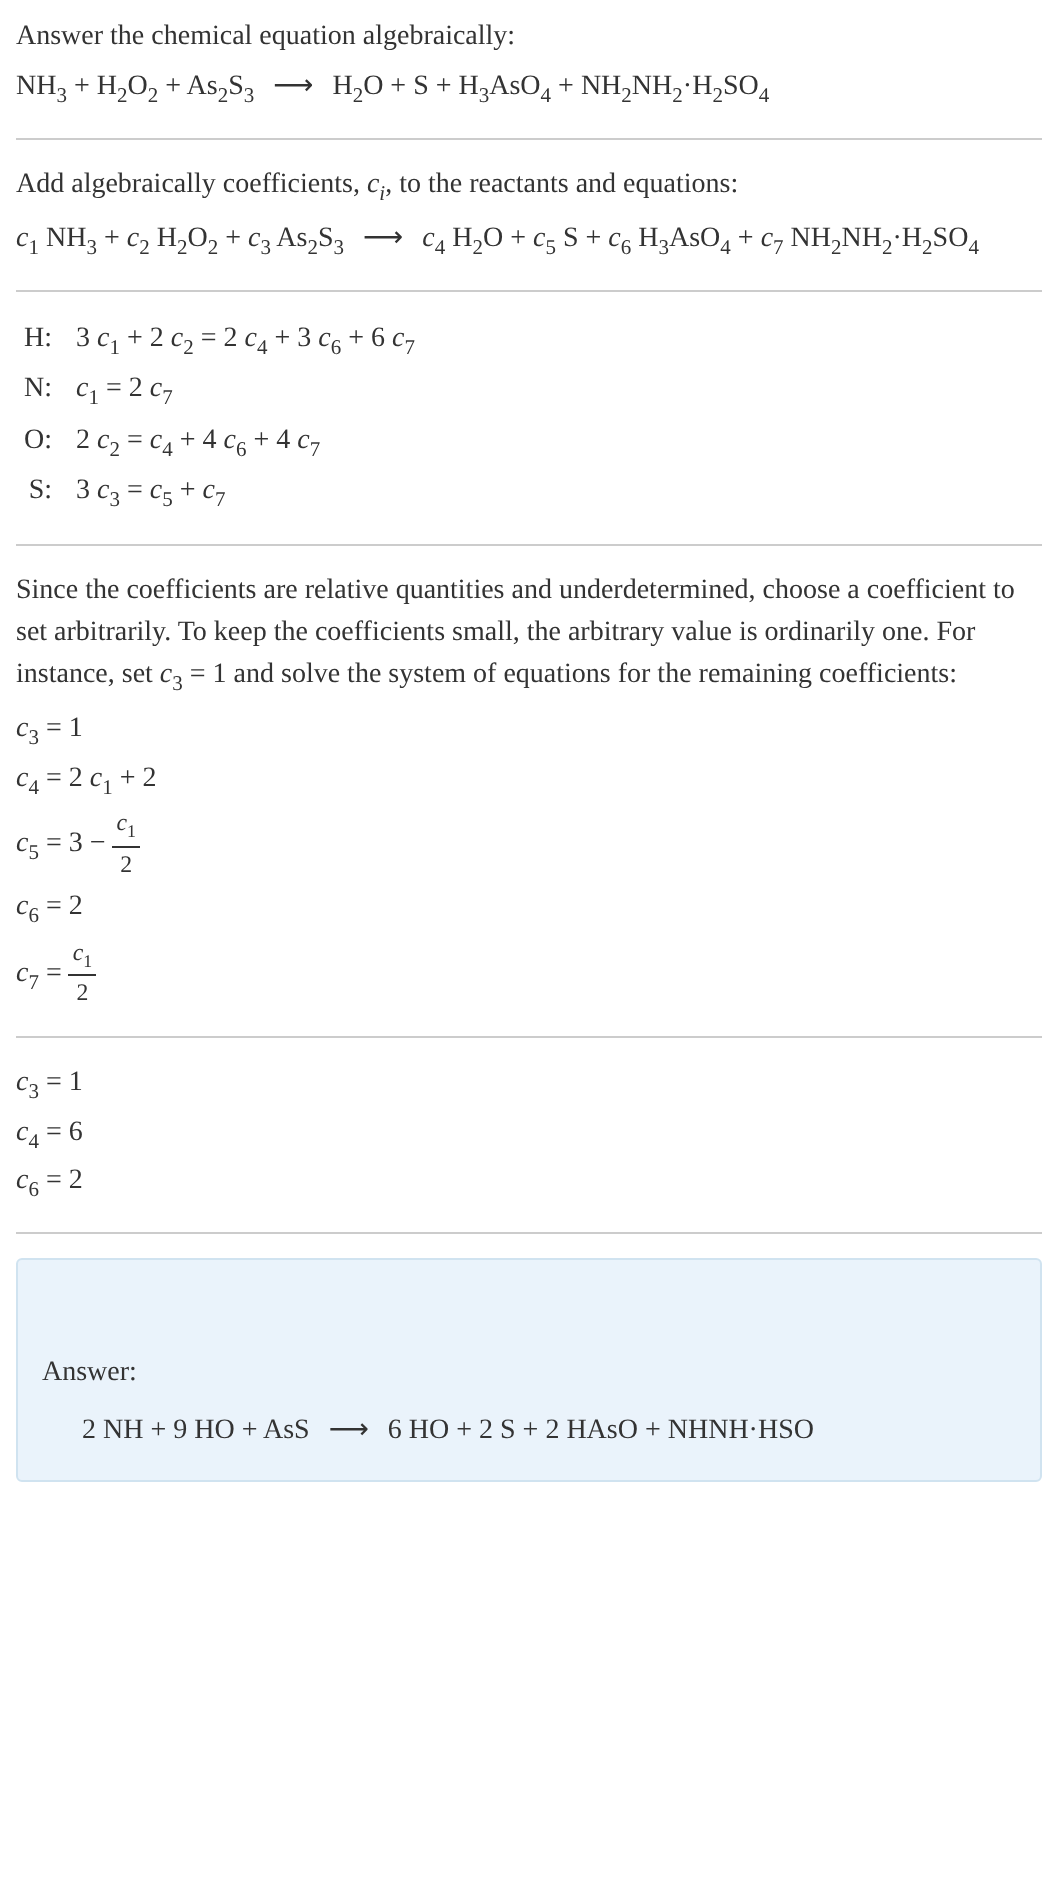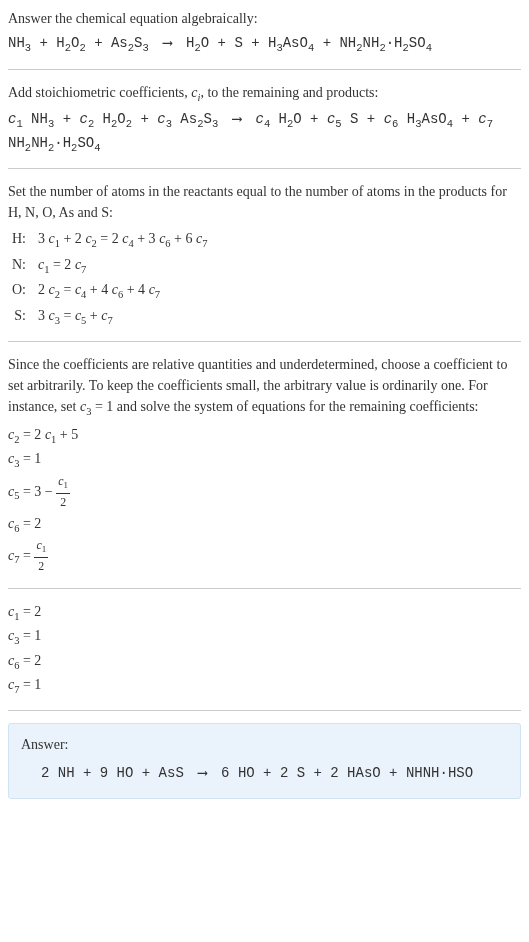--- a/index.html
+++ b/index.html
@@ -18,21 +18,21 @@
     }
     .section {
       margin-bottom: 12px;
     }
     .hr {
       border: none;
       border-top: 1px solid #ccc;
       margin: 12px 0;
     }
     .equation {
-      font-family: Liberation Mono, monospace;
+      font-family: Liberation Serif, serif;
       margin: 4px 0;
     }
     sub {
       font-size: 0.75em;
       vertical-align: sub;
     }
     .arrow {
       display: inline-block;
       margin: 0 6px;
     }
@@ -76,20 +76,21 @@
     }
     .answer-box {
       background: #eaf3fb;
       border: 1px solid #d0e3f0;
       border-radius: 3px;
       padding: 10px 12px;
       margin-top: 8px;
     }
     .answer-label {
       margin-bottom: 8px;
+      margin-top: 36px;
     }
     .answer-eq {
       padding-left: 20px;
     }
     .italic {
       font-style: italic;
     }
   </style>
 </head>
 <body>
@@ -98,31 +99,30 @@
   <div>Answer the chemical equation algebraically:</div>
   <div class="equation">
     NH<sub>3</sub> + H<sub>2</sub>O<sub>2</sub> + As<sub>2</sub>S<sub>3</sub> <span class="arrow">⟶</span> H<sub>2</sub>O + S + H<sub>3</sub>AsO<sub>4</sub> + NH<sub>2</sub>NH<sub>2</sub>·H<sub>2</sub>SO<sub>4</sub>
   </div>
 </div>
 
 <hr class="hr">
 
 <div class="section">
   <div>
-    <span>Add stoichiometric coefficients, </span><span class="italic">c<sub>i</sub></span><span>, to the remaining and products:</span>
+    <span>Add algebraically coefficients, </span><span class="italic">c<sub>i</sub></span><span>, to the reactants and equations:</span>
   </div>
   <div class="equation">
     <span class="italic">c</span><sub>1</sub> NH<sub>3</sub> + <span class="italic">c</span><sub>2</sub> H<sub>2</sub>O<sub>2</sub> + <span class="italic">c</span><sub>3</sub> As<sub>2</sub>S<sub>3</sub> <span class="arrow">⟶</span> <span class="italic">c</span><sub>4</sub> H<sub>2</sub>O + <span class="italic">c</span><sub>5</sub> S + <span class="italic">c</span><sub>6</sub> H<sub>3</sub>AsO<sub>4</sub> + <span class="italic">c</span><sub>7</sub> NH<sub>2</sub>NH<sub>2</sub>·H<sub>2</sub>SO<sub>4</sub>
   </div>
 </div>
 
 <hr class="hr">
 
 <div class="section">
-  <div>Set the number of atoms in the reactants equal to the number of atoms in the products for H, N, O, As and S:</div>
   <div class="table">
     <div class="row">
       <div class="cell label">H:</div>
       <div class="cell">3 <span class="italic">c</span><sub>1</sub> + 2 <span class="italic">c</span><sub>2</sub> = 2 <span class="italic">c</span><sub>4</sub> + 3 <span class="italic">c</span><sub>6</sub> + 6 <span class="italic">c</span><sub>7</sub></div>
     </div>
     <div class="row">
       <div class="cell label">N:</div>
       <div class="cell"><span class="italic">c</span><sub>1</sub> = 2 <span class="italic">c</span><sub>7</sub></div>
     </div>
     <div class="row">
@@ -134,36 +134,35 @@
       <div class="cell">3 <span class="italic">c</span><sub>3</sub> = <span class="italic">c</span><sub>5</sub> + <span class="italic">c</span><sub>7</sub></div>
     </div>
   </div>
 </div>
 
 <hr class="hr">
 
 <div class="section">
   <div>Since the coefficients are relative quantities and underdetermined, choose a coefficient to set arbitrarily. To keep the coefficients small, the arbitrary value is ordinarily one. For instance, set <span class="italic">c</span><sub>3</sub> = 1 and solve the system of equations for the remaining coefficients:</div>
   <div class="coef-list">
-    <div><span class="italic">c</span><sub>2</sub> = 2 <span class="italic">c</span><sub>1</sub> + 5</div>
     <div><span class="italic">c</span><sub>3</sub> = 1</div>
+    <div><span class="italic">c</span><sub>4</sub> = 2 <span class="italic">c</span><sub>1</sub> + 2</div>
     <div><span class="italic">c</span><sub>5</sub> = 3 − <span class="frac"><span class="num"><span class="italic">c</span><sub>1</sub></span><span class="den">2</span></span></div>
     <div><span class="italic">c</span><sub>6</sub> = 2</div>
     <div><span class="italic">c</span><sub>7</sub> = <span class="frac"><span class="num"><span class="italic">c</span><sub>1</sub></span><span class="den">2</span></span></div>
   </div>
 </div>
 
 <hr class="hr">
 
 <div class="section">
   <div class="coef-list">
-    <div><span class="italic">c</span><sub>1</sub> = 2</div>
     <div><span class="italic">c</span><sub>3</sub> = 1</div>
+    <div><span class="italic">c</span><sub>4</sub> = 6</div>
     <div><span class="italic">c</span><sub>6</sub> = 2</div>
-    <div><span class="italic">c</span><sub>7</sub> = 1</div>
   </div>
 </div>
 
 <hr class="hr">
 
 <div class="section">
   <div class="answer-box">
     <div class="answer-label">Answer:</div>
     <div class="answer-eq equation">
       2 NH + 9 HO + AsS <span class="arrow">⟶</span> 6 HO + 2 S + 2 HAsO + NHNH·HSO

